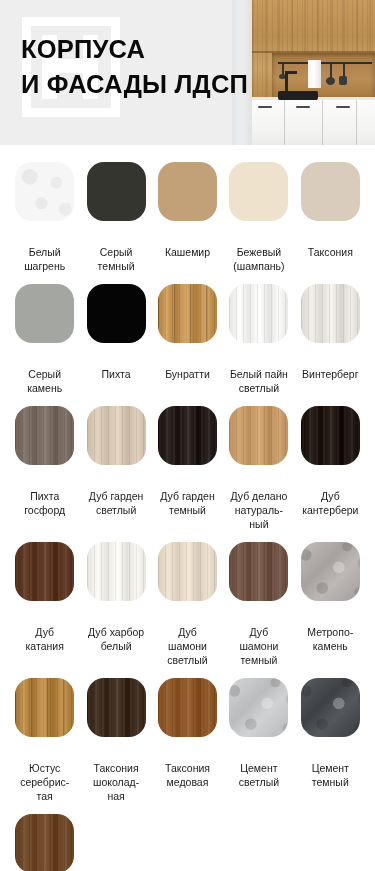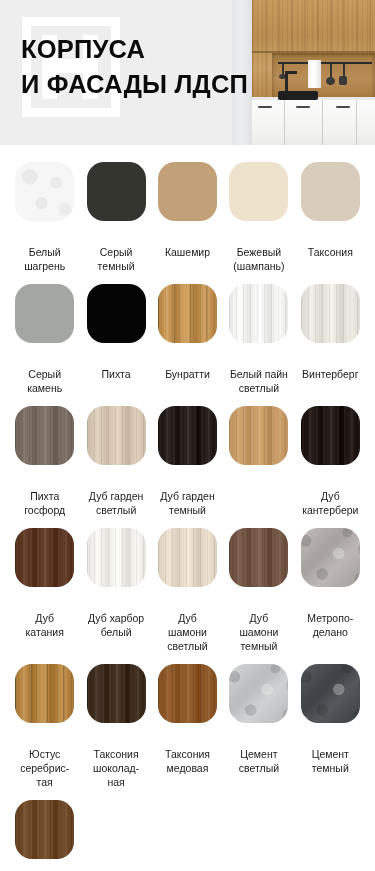--- a/index.html
+++ b/index.html
@@ -310,20 +310,23 @@
       <div class="sw-label">Дуб гарден
 светлый</div>
     </div>
     <div class="cell">
       <div class="sw tex-grain" style="background-color: rgb(34, 26, 22); background-image: linear-gradient(90deg, rgb(20, 12, 8) 0%, rgb(46, 38, 34) 18%, rgb(24, 16, 12) 33%, rgb(50, 42, 38) 52%, rgb(18, 10, 6) 68%, rgb(44, 36, 32) 84%, rgb(22, 14, 10) 100%);"></div>
       <div class="sw-label">Дуб гарден
 темный</div>
     </div>
     <div class="cell">
       <div class="sw tex-grain" style="background-color: rgb(199, 154, 101); background-image: linear-gradient(90deg, rgb(185, 140, 87) 0%, rgb(211, 166, 113) 18%, rgb(189, 144, 91) 33%, rgb(215, 170, 117) 52%, rgb(183, 138, 85) 68%, rgb(209, 164, 111) 84%, rgb(187, 142, 89) 100%);"></div>
+      <div class="sw-label">Дуб делано
+натураль-
+ный</div>
     </div>
     <div class="cell">
       <div class="sw tex-grain" style="background-color: rgb(30, 20, 16); background-image: linear-gradient(90deg, rgb(16, 6, 2) 0%, rgb(42, 32, 28) 18%, rgb(20, 10, 6) 33%, rgb(46, 36, 32) 52%, rgb(14, 4, 0) 68%, rgb(40, 30, 26) 84%, rgb(18, 8, 4) 100%);"></div>
       <div class="sw-label">Дуб
 кантербери</div>
     </div>
     <div class="cell">
       <div class="sw tex-grain" style="background-color: rgb(90, 52, 32); background-image: linear-gradient(90deg, rgb(76, 38, 18) 0%, rgb(102, 64, 44) 18%, rgb(80, 42, 22) 33%, rgb(106, 68, 48) 52%, rgb(74, 36, 16) 68%, rgb(100, 62, 42) 84%, rgb(78, 40, 20) 100%);"></div>
       <div class="sw-label">Дуб
 катания</div>
@@ -341,21 +344,21 @@
     </div>
     <div class="cell">
       <div class="sw tex-grain" style="background-color: rgb(111, 82, 66); background-image: linear-gradient(90deg, rgb(97, 68, 52) 0%, rgb(123, 94, 78) 18%, rgb(101, 72, 56) 33%, rgb(127, 98, 82) 52%, rgb(95, 66, 50) 68%, rgb(121, 92, 76) 84%, rgb(99, 70, 54) 100%);"></div>
       <div class="sw-label">Дуб
 шамони
 темный</div>
     </div>
     <div class="cell">
       <div class="sw tex-speck" style="background-color: rgb(179, 174, 171); background-image: linear-gradient(135deg, rgb(193, 188, 185) 0%, rgb(167, 162, 159) 40%, rgb(189, 184, 181) 62%, rgb(163, 158, 155) 100%);"></div>
       <div class="sw-label">Метропо-
-делано</div>
+камень</div>
     </div>
     <div class="cell">
       <div class="sw tex-grain tex-plank" style="background-color: rgb(179, 131, 63); background-image: linear-gradient(90deg, rgb(153, 105, 37) 0%, rgb(199, 151, 83) 14%, rgb(161, 113, 45) 30%, rgb(203, 155, 87) 48%, rgb(155, 107, 39) 63%, rgb(197, 149, 81) 80%, rgb(159, 111, 43) 100%);"></div>
       <div class="sw-label">Юстус
 серебрис-
 тая</div>
     </div>
     <div class="cell">
       <div class="sw tex-grain" style="background-color: rgb(59, 42, 28); background-image: linear-gradient(90deg, rgb(45, 28, 14) 0%, rgb(71, 54, 40) 18%, rgb(49, 32, 18) 33%, rgb(75, 58, 44) 52%, rgb(43, 26, 12) 68%, rgb(69, 52, 38) 84%, rgb(47, 30, 16) 100%);"></div>
       <div class="sw-label">Таксония

